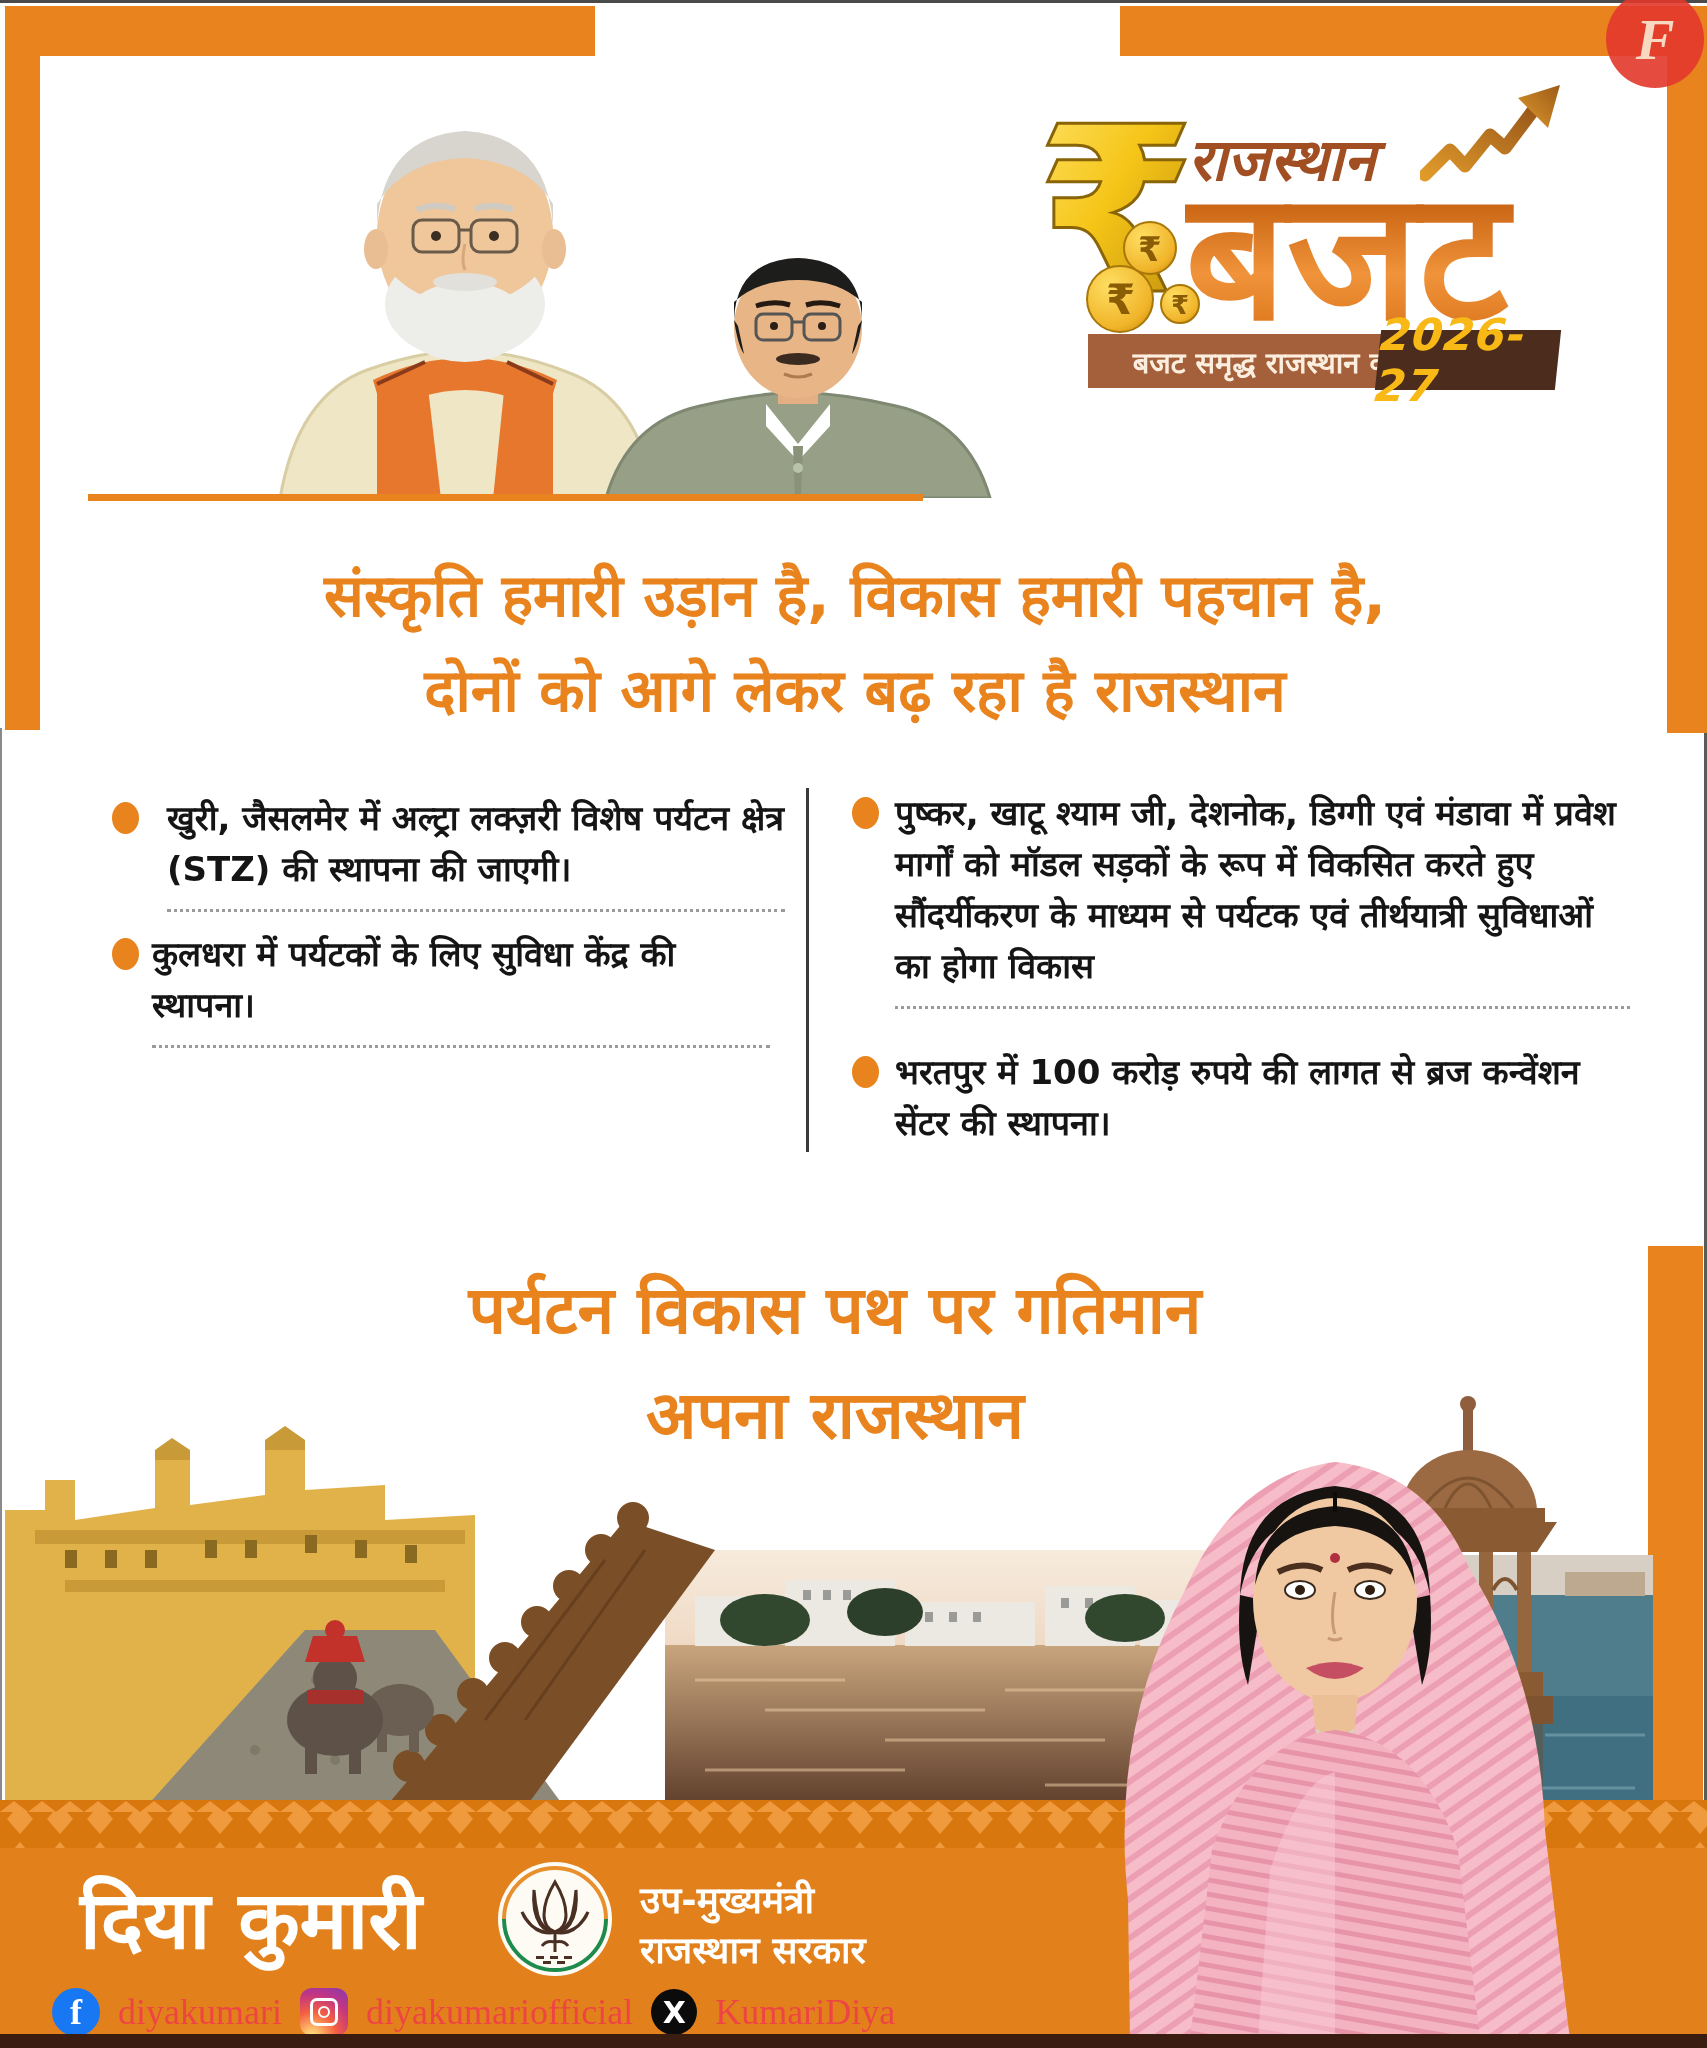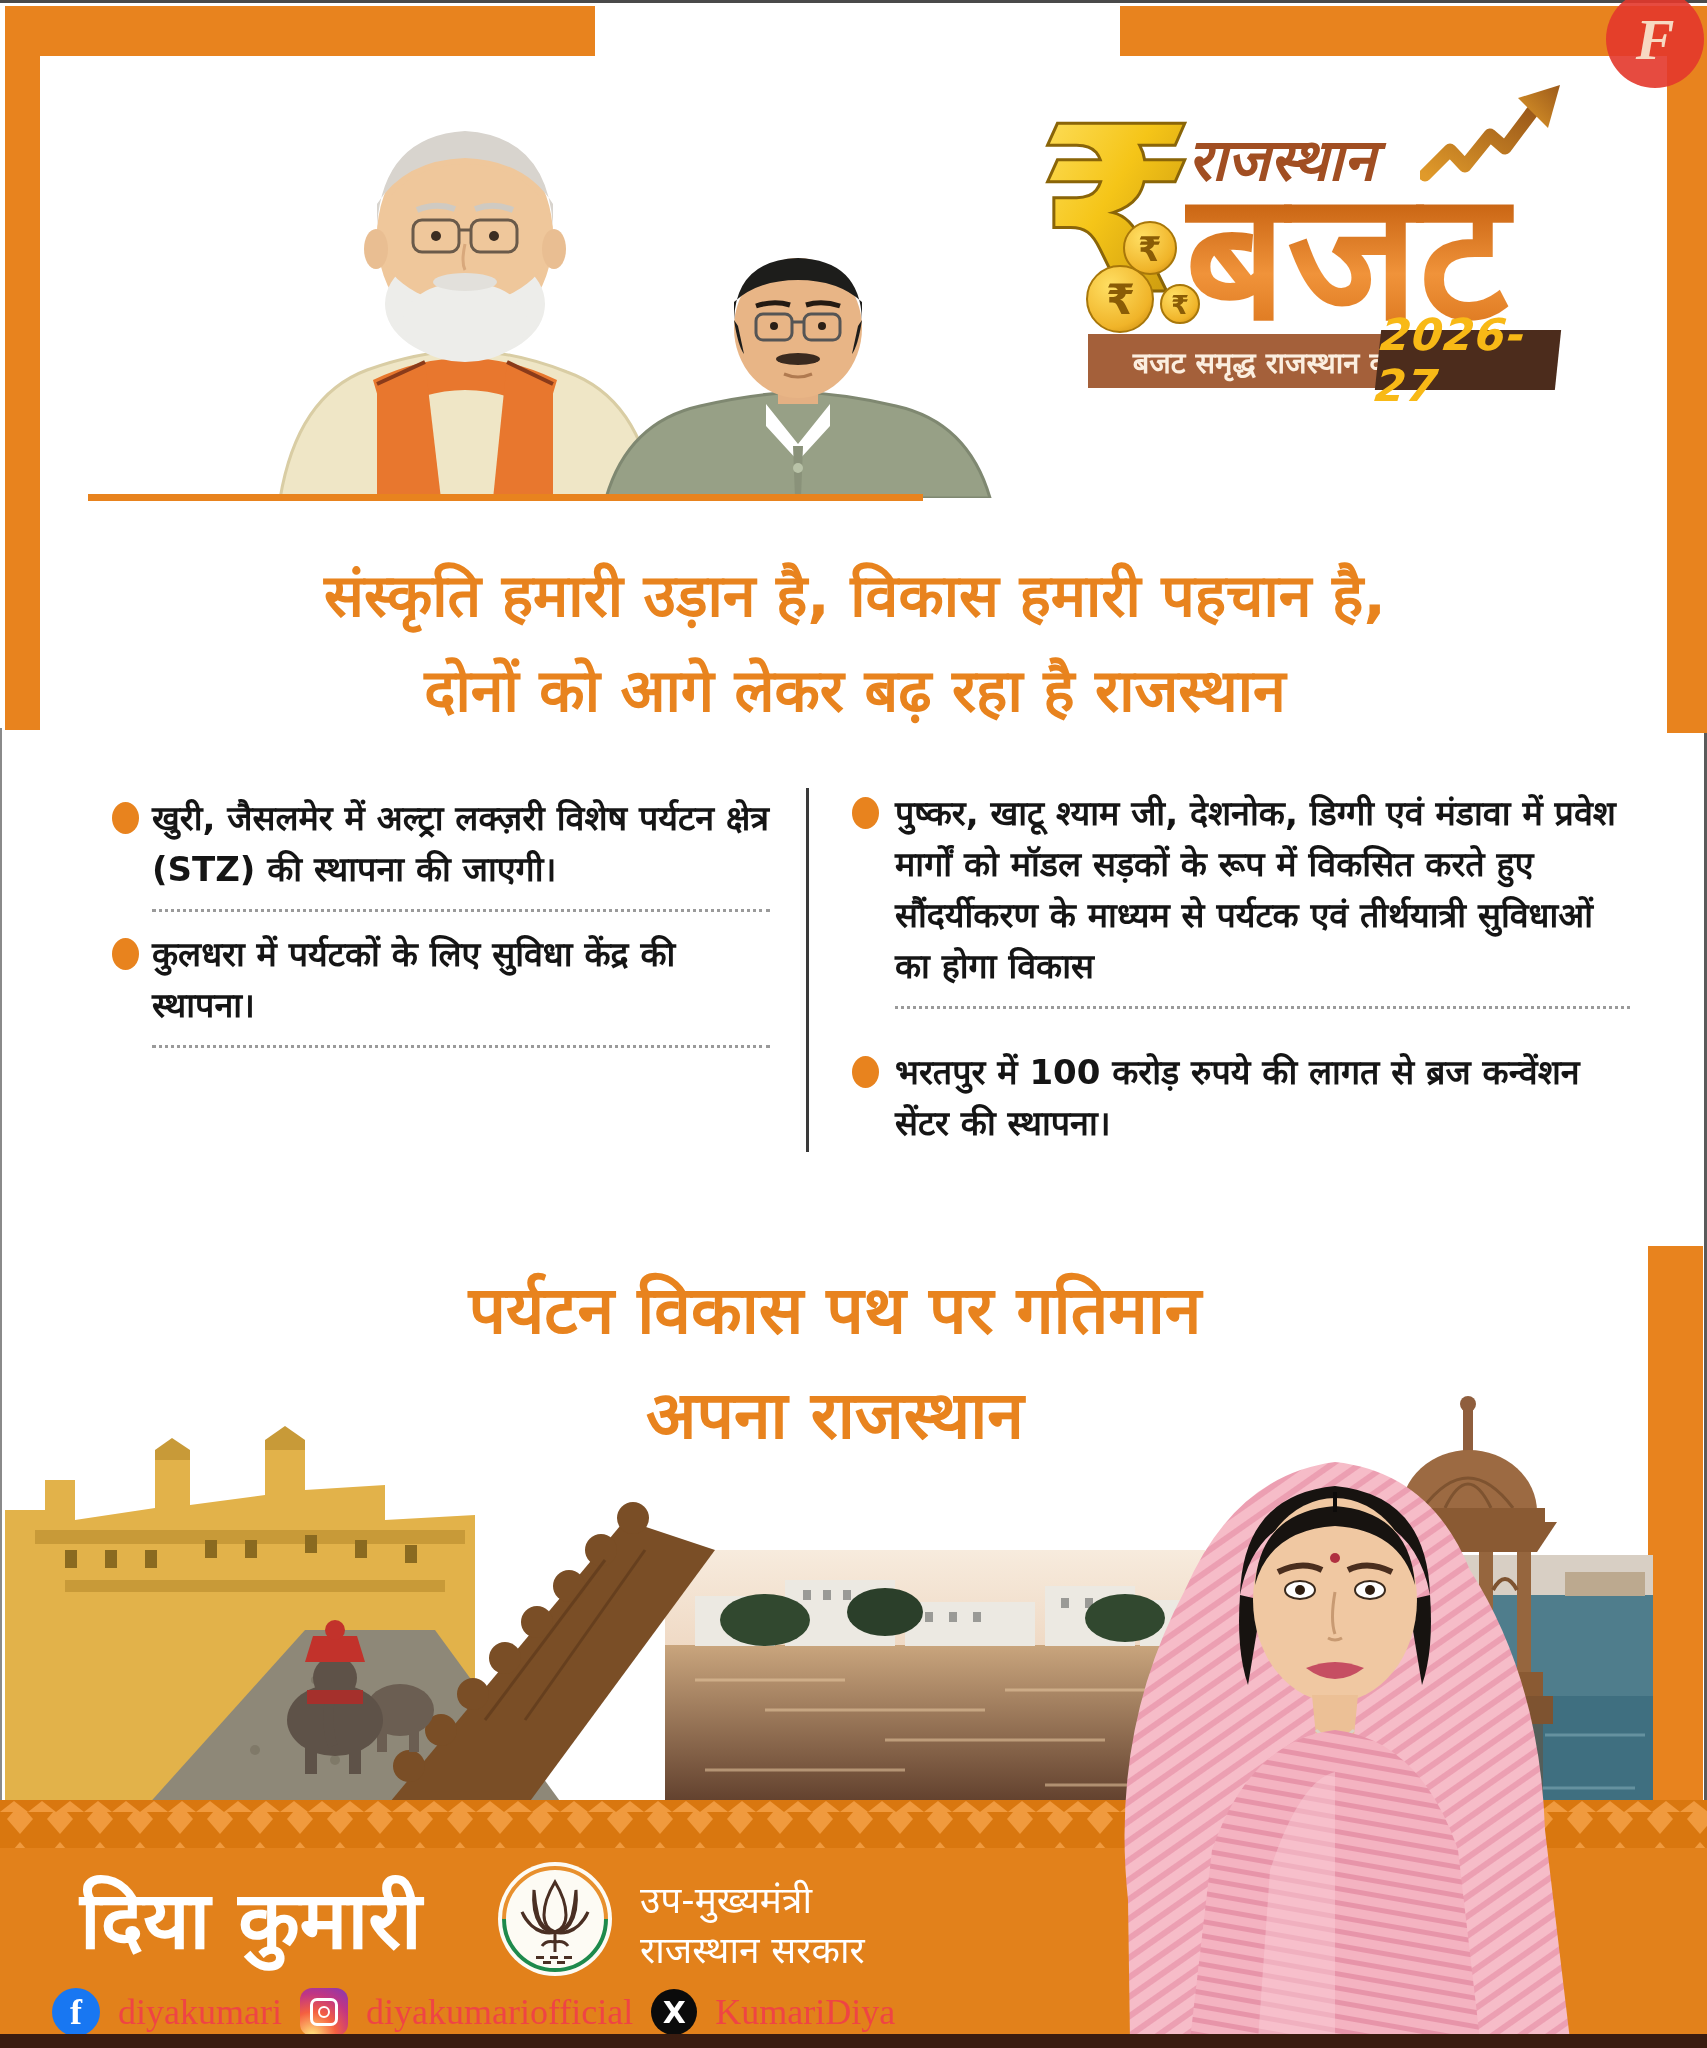--- a/index.html
+++ b/index.html
@@ -46,21 +46,21 @@
                font-size:66px;line-height:105px;z-index:6;}
   
   .scene{left:5px;top:1390px;width:1695px;height:418px;z-index:20;}
   .pattern-band{left:0;top:1800px;width:1707px;height:50px;z-index:22;}
   .footer-band{left:0;top:1848px;width:1707px;height:200px;background:#E2811B;z-index:30;}
   .diya{left:1000px;top:1400px;width:640px;height:640px;z-index:40;}
   .footer-strip{left:0;top:2034px;width:1707px;height:14px;background:#3A1C10;z-index:60;}
   
   .footer-name{left:80px;top:1862px;width:430px;color:#ffffff;font-size:80px;font-weight:800;z-index:35;}
   .bjp-logo{left:496px;top:1860px;width:118px;height:118px;z-index:35;}
-  .designation{left:640px;top:1876px;width:330px;color:#ffffff;font-size:37px;font-weight:400;line-height:50px;z-index:35;}
+  .designation{left:640px;top:1876px;width:330px;color:#ffffff;font-size:37px;font-weight:700;line-height:50px;z-index:35;}
   .social-row{left:52px;top:1986px;height:52px;display:flex;align-items:center;gap:18px;z-index:35;}
   .social-handle{color:#ef4444;font-family:"Liberation Serif","DejaVu Serif",serif;font-size:36px;}
   .icon-fb{width:48px;height:48px;border-radius:50%;background:#1877F2;display:flex;align-items:center;justify-content:center;
            color:#ffffff;font-family:"Liberation Serif","DejaVu Serif",serif;font-weight:bold;font-size:36px;}
   .icon-ig{width:48px;height:48px;border-radius:12px;
            background:radial-gradient(circle at 25% 100%,#FFD776 5%,#F56040 40%,#C13584 70%,#833AB4 100%);
            display:flex;align-items:center;justify-content:center;}
   .icon-ig .lens{width:22px;height:22px;border:3px solid #fff;border-radius:7px;position:relative;}
   .icon-ig .lens:after{content:"";position:absolute;left:5px;top:5px;width:8px;height:8px;border:2px solid #fff;border-radius:50%;}
   .icon-x{width:46px;height:46px;border-radius:50%;background:#0b0b0b;display:flex;align-items:center;justify-content:center;
@@ -167,21 +167,21 @@
   <div class="abs logo-budget">बजट</div>
   <div class="abs logo-tagline">बजट समृद्ध राजस्थान का</div>
   <div class="abs logo-year">2026-27</div>
 
   <div class="abs headline">
     <div>संस्कृति हमारी उड़ान है, विकास हमारी पहचान है,</div>
     <div>दोनों को आगे लेकर बढ़ रहा है राजस्थान</div>
   </div>
 
   <div class="abs dot" style="left:112px;top:802px;"></div>
-  <div class="bullet-item dotted" style="left:152px;top:793px;width:618px;">खुरी, जैसलमेर में अल्ट्रा लक्ज़री विशेष पर्यटन क्षेत्र (STZ) की स्थापना की जाएगी।</div>
+  <div class="bullet-item dotted" style="left:167px;top:793px;width:618px;">खुरी, जैसलमेर में अल्ट्रा लक्ज़री विशेष पर्यटन क्षेत्र (STZ) की स्थापना की जाएगी।</div>
   <div class="abs dot" style="left:112px;top:938px;"></div>
   <div class="bullet-item dotted" style="left:152px;top:929px;width:618px;">कुलधरा में पर्यटकों के लिए सुविधा केंद्र की स्थापना।</div>
 
   <div class="abs col-divider"></div>
 
   <div class="abs dot" style="left:852px;top:797px;"></div>
   <div class="bullet-item dotted" style="left:895px;top:788px;width:735px;">पुष्कर, खाटू श्याम जी, देशनोक, डिग्गी एवं मंडावा में प्रवेश मार्गों को मॉडल सड़कों के रूप में विकसित करते हुए सौंदर्यीकरण के माध्यम से पर्यटक एवं तीर्थयात्री सुविधाओं का होगा विकास</div>
   <div class="abs dot" style="left:852px;top:1056px;"></div>
   <div class="bullet-item" style="left:895px;top:1047px;width:700px;">भरतपुर में 100 करोड़ रुपये की लागत से ब्रज कन्वेंशन सेंटर की स्थापना।</div>
 

